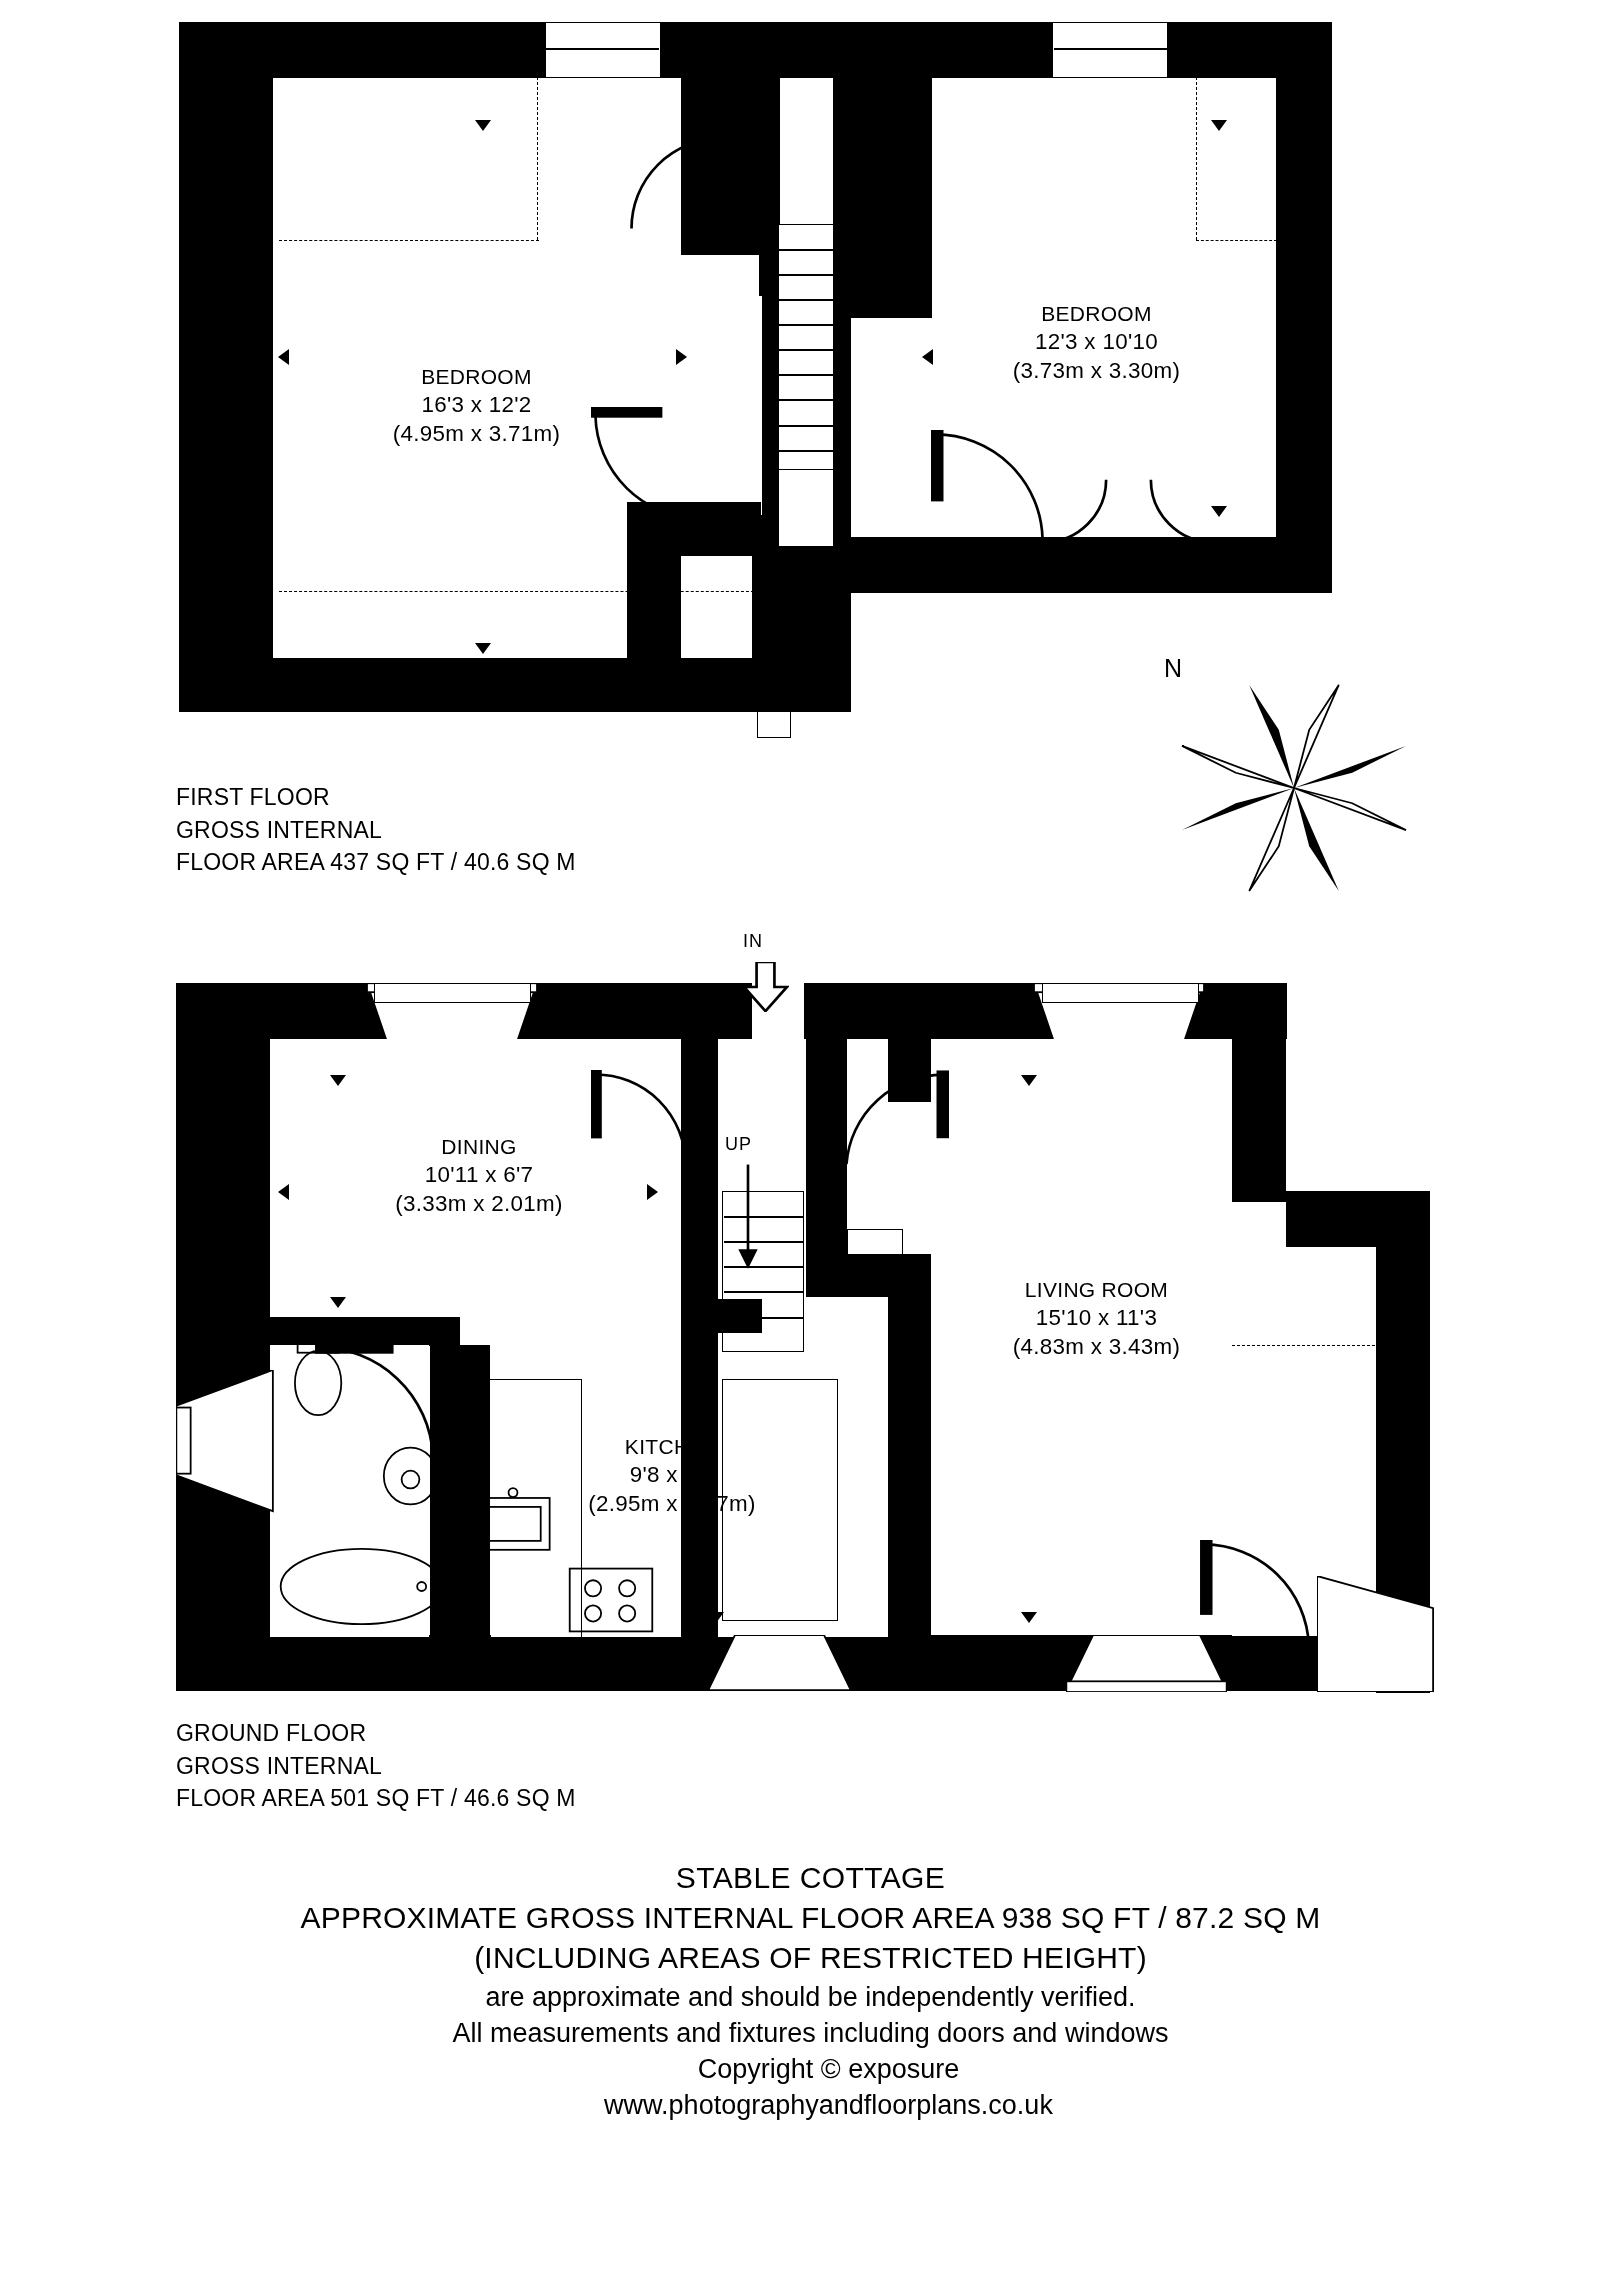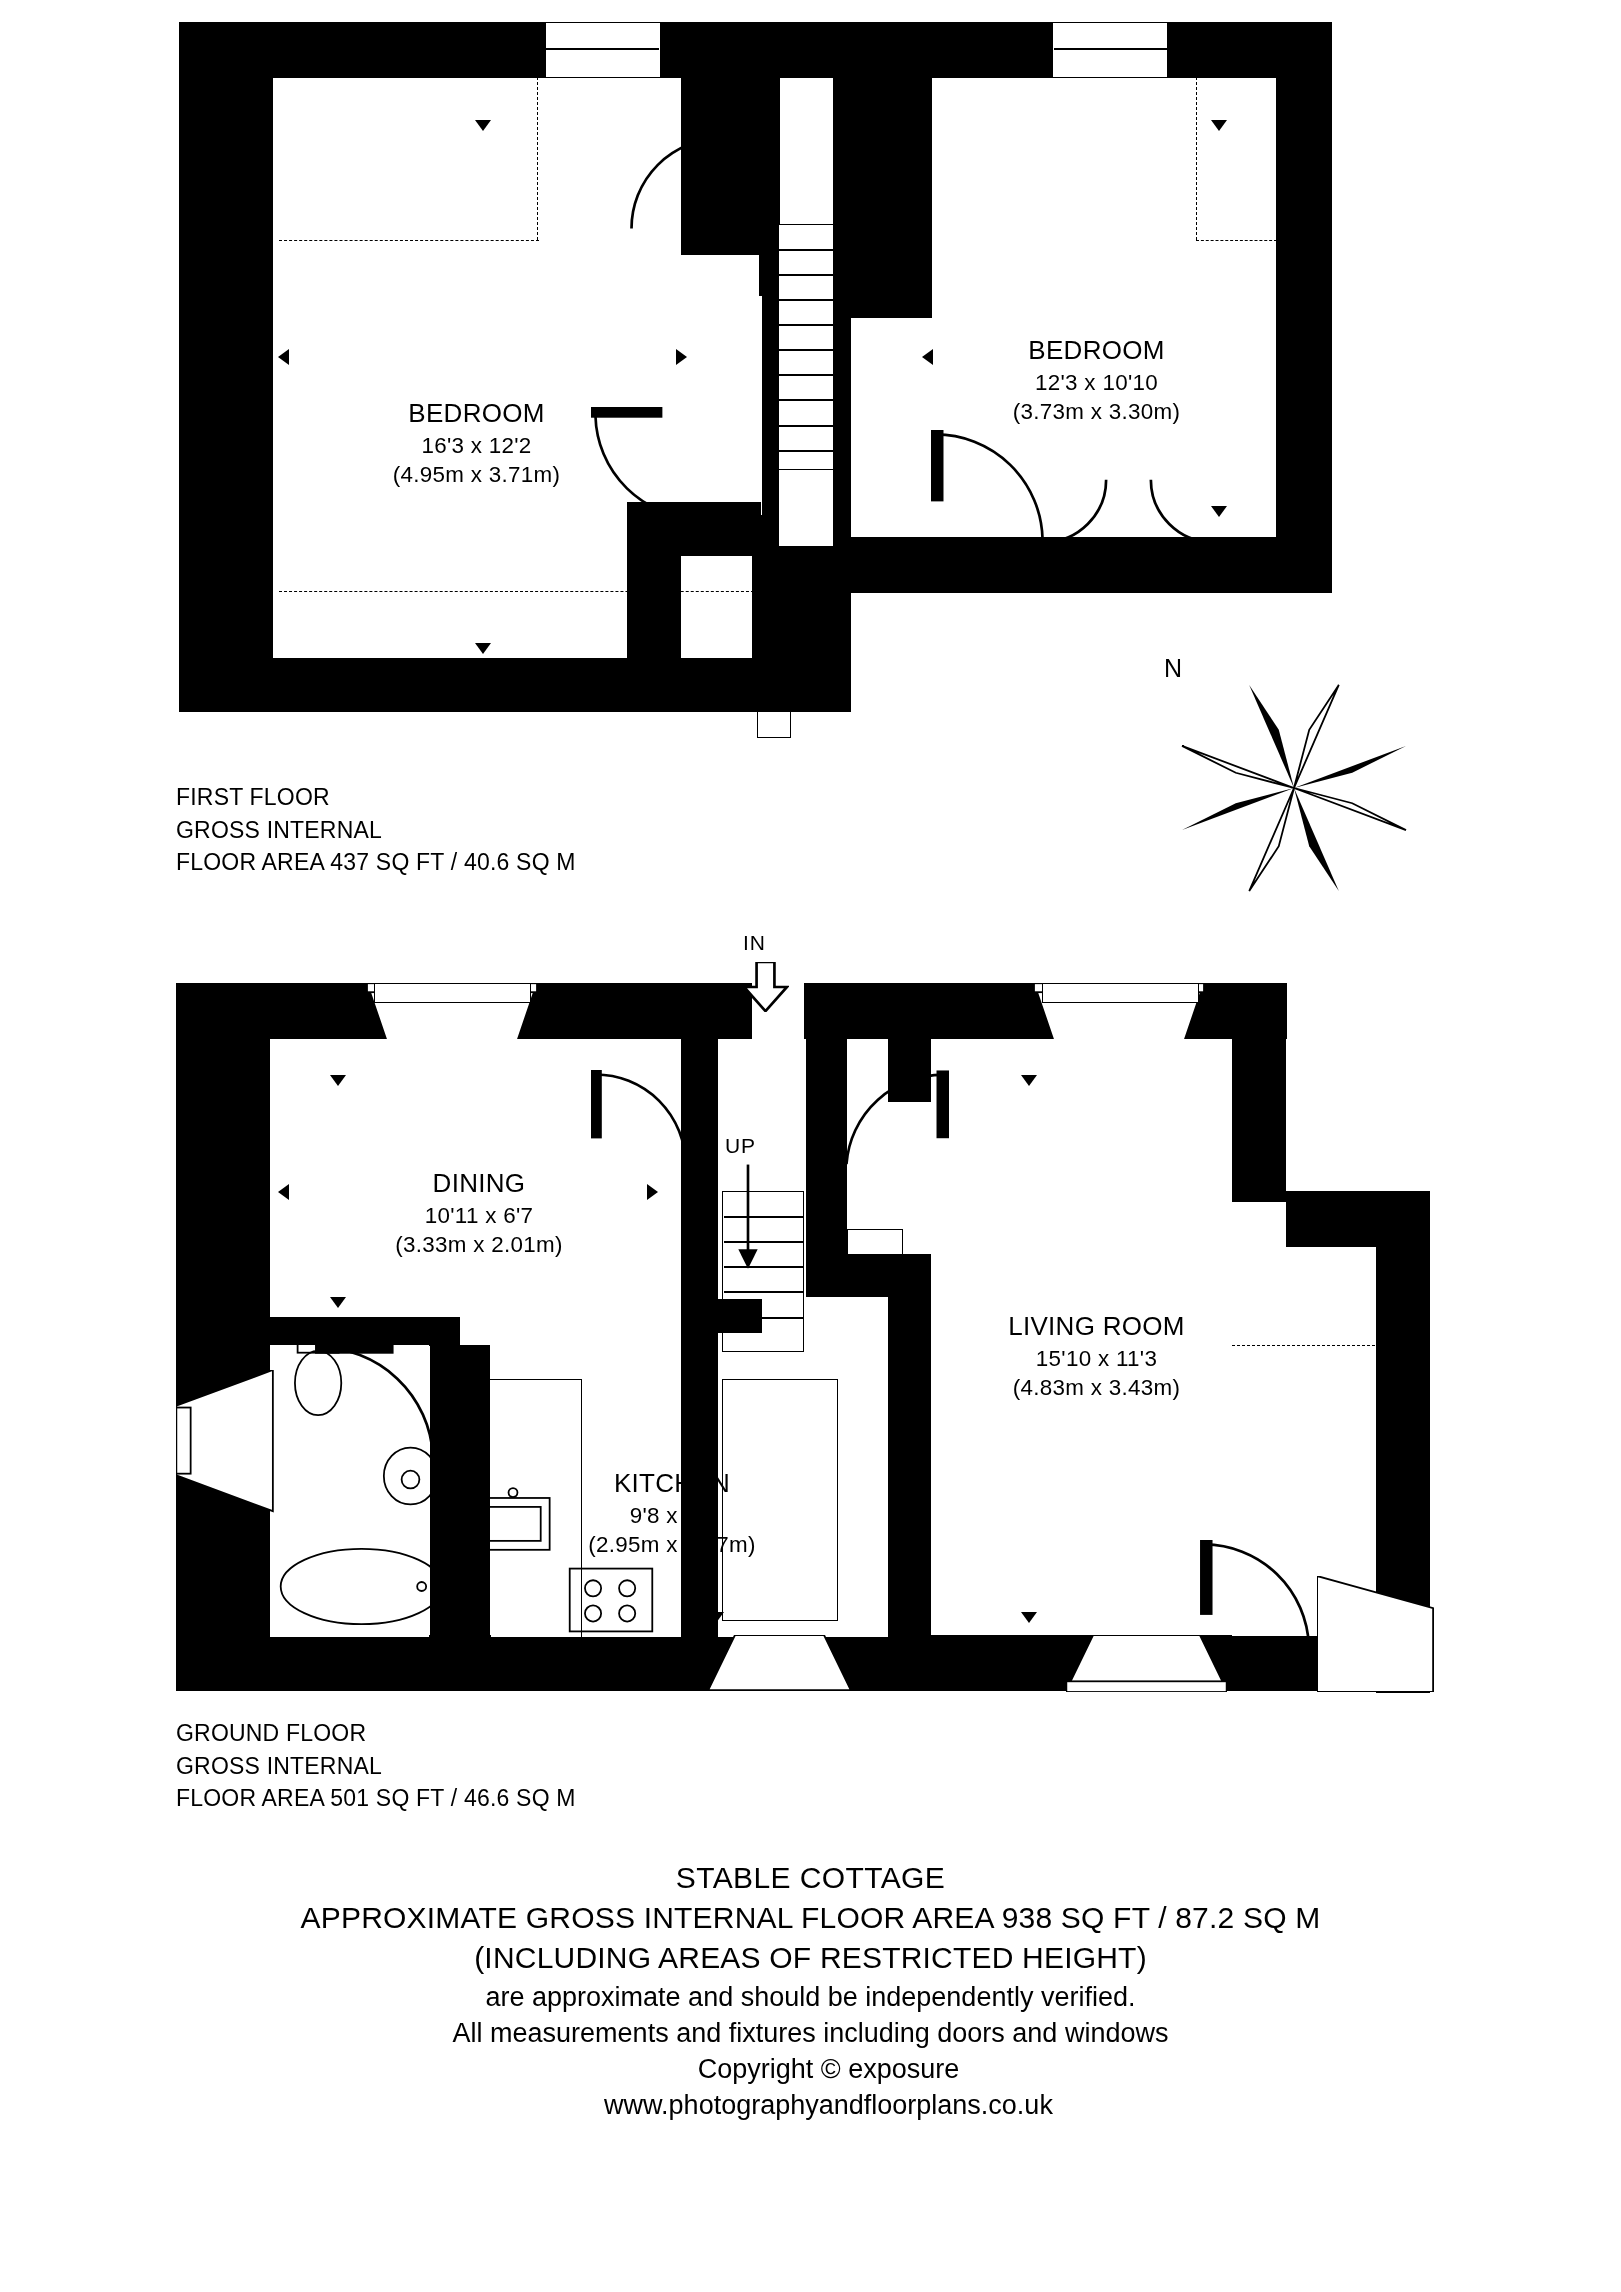--- a/index.html
+++ b/index.html
@@ -50,22 +50,21 @@
   .room-label {
     position: absolute;
     text-align: center;
     line-height: 1.30;
     font-size: 22.4px;
     letter-spacing: 0.3px;
     white-space: nowrap;
   }
   .room-label .name {
     display: block;
-    font-size: 26px;
-    margin-top: 34px;
+    font-size: 21px;
   }
   .room-label .dim {
     display: block;
     font-size: 22.4px;
   }
   
   .floor-caption {
     position: absolute;
     font-size: 23px;
     line-height: 1.42;
@@ -114,21 +113,21 @@
   }
   
   .compass { position: absolute; }
   .compass .n-label {
     position: absolute;
     font-size: 25px;
     font-weight: normal;
   }
   .in-label, .up-label {
     position: absolute;
-    font-size: 21px;
+    font-size: 18px;
     letter-spacing: 0.9px;
   }
   svg { display: block; }
 </style>
 </head>
 <body>
 
 <div class="page">
 
   <div>

